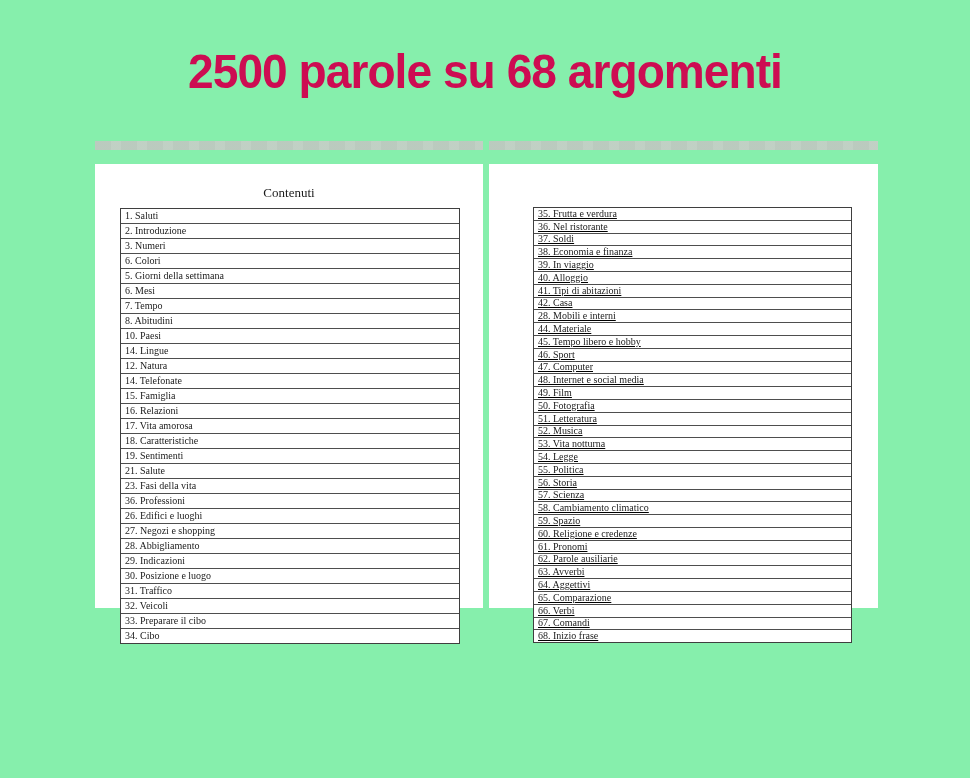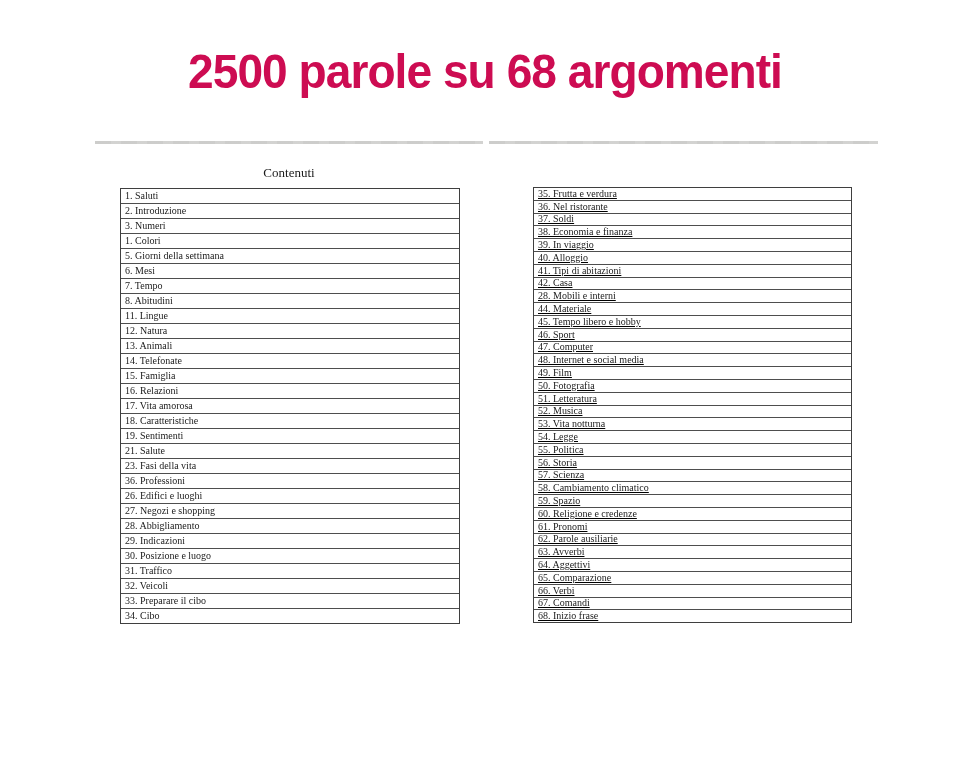--- a/index.html
+++ b/index.html
@@ -6,21 +6,21 @@
   html, body { width: 970px; height: 778px; }
   body {
     background: #d1d1d0;
     font-family: "Liberation Serif", serif;
     overflow: hidden;
   }
   .canvas {
     position: relative;
     width: 970px;
     height: 778px;
-    background: #ffffff;
+    background: #86efac;
   }
   .main-title {
     position: absolute;
     left: 0; right: 0;
     top: 44px;
     text-align: center;
     font-family: "Liberation Sans", sans-serif;
     font-weight: bold;
     font-size: 48px;
     letter-spacing: -1px;
@@ -33,21 +33,21 @@
     height: 9px;
     background: repeating-linear-gradient(90deg,
       #c4c4c2 0px, #c4c4c2 16px,
       #cbcbc9 16px, #cbcbc9 26px);
     opacity: 0.85;
   }
   .shadow-left  { left: 95px;  width: 388px; }
   .shadow-right { left: 489px; width: 389px; }
   .page {
     position: absolute;
-    top: 144px;
+    top: 164px;
     height: 444px;
     background: #ffffff;
   }
   .page-left  { left: 95px;  width: 388px; }
   .page-right { left: 489px; width: 389px; }
   .toc-heading {
     position: absolute;
     top: 21px;
     left: 0;
     width: 100%;
@@ -88,28 +88,28 @@
 
   <div class="page-top-shadow shadow-left"></div>
   <div class="page-top-shadow shadow-right"></div>
 
   <div class="page page-left">
     <div class="toc-heading">Contenuti</div>
     <div class="toc-table toc-table-left">
         <div class="toc-row">1. Saluti</div>
         <div class="toc-row">2. Introduzione</div>
         <div class="toc-row">3. Numeri</div>
-        <div class="toc-row">1. Colori</div>
+        <div class="toc-row">6. Colori</div>
         <div class="toc-row">5. Giorni della settimana</div>
         <div class="toc-row">6. Mesi</div>
         <div class="toc-row">7. Tempo</div>
         <div class="toc-row">8. Abitudini</div>
-        <div class="toc-row">11. Lingue</div>
+        <div class="toc-row">10. Paesi</div>
+        <div class="toc-row">14. Lingue</div>
         <div class="toc-row">12. Natura</div>
-        <div class="toc-row">13. Animali</div>
         <div class="toc-row">14. Telefonate</div>
         <div class="toc-row">15. Famiglia</div>
         <div class="toc-row">16. Relazioni</div>
         <div class="toc-row">17. Vita amorosa</div>
         <div class="toc-row">18. Caratteristiche</div>
         <div class="toc-row">19. Sentimenti</div>
         <div class="toc-row">21. Salute</div>
         <div class="toc-row">23. Fasi della vita</div>
         <div class="toc-row">36. Professioni</div>
         <div class="toc-row">26. Edifici e luoghi</div>

